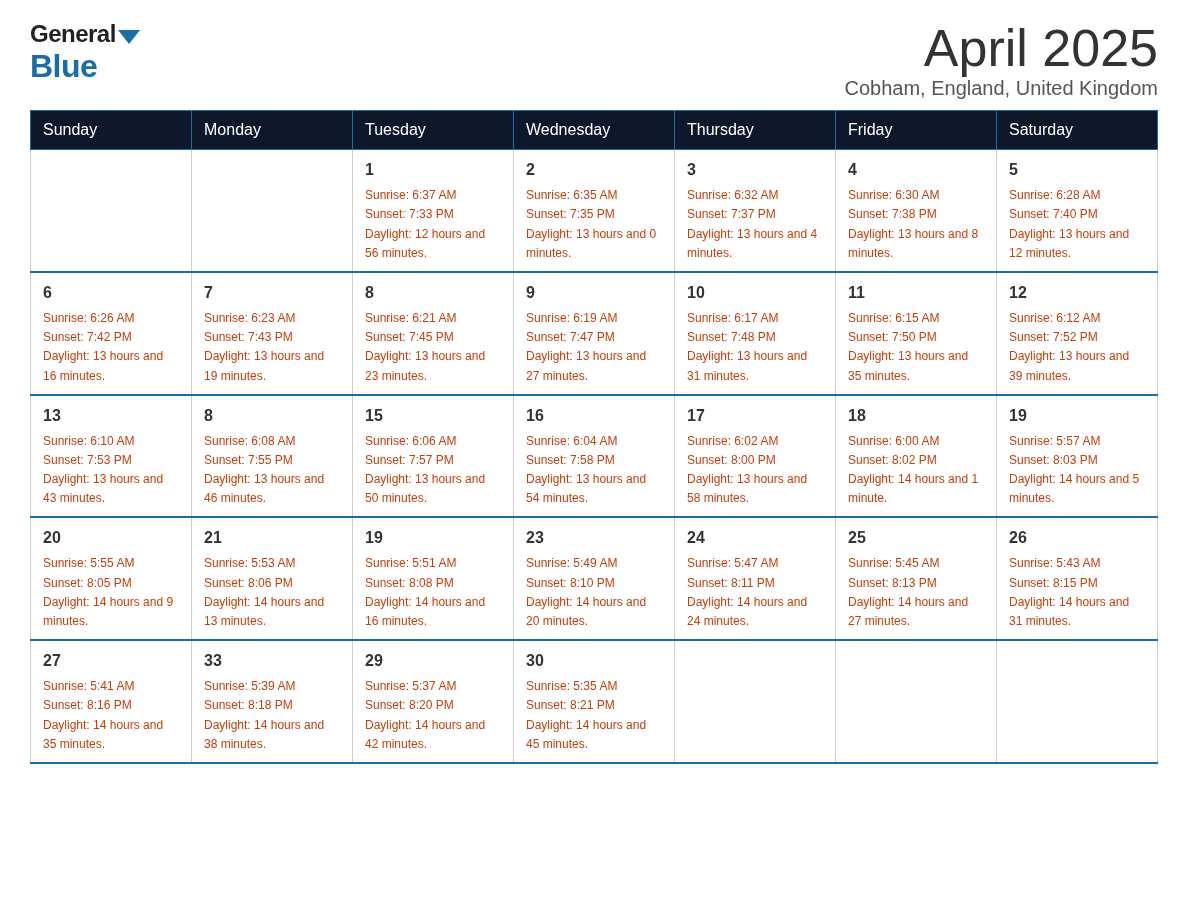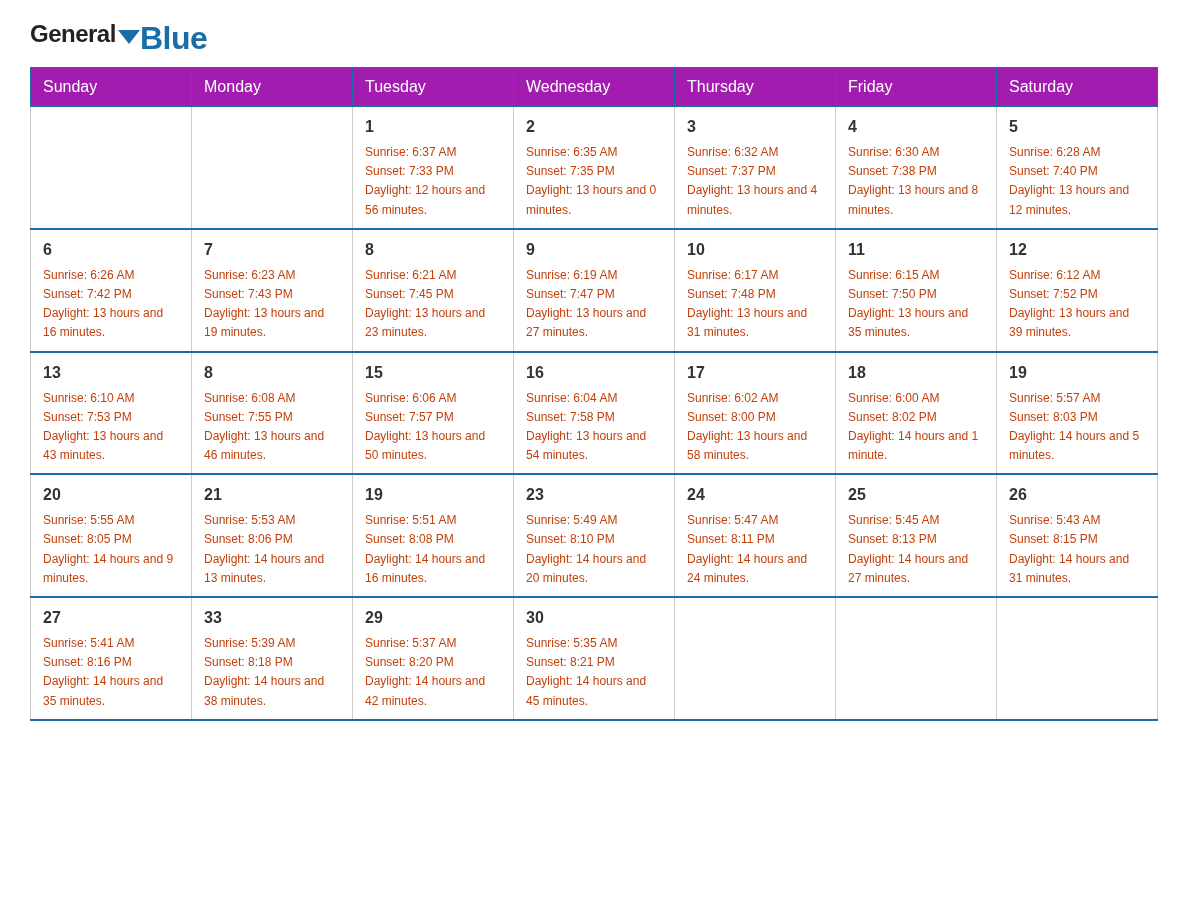--- a/index.html
+++ b/index.html
@@ -30,21 +30,21 @@
       font-size: 20px;
       font-weight: normal;
       color: #555;
     }
     .calendar-table {
       width: 100%;
       border-collapse: collapse;
       margin-top: 5px;
     }
     .calendar-table thead tr {
-      background-color: #a21caf;
+      background-color: #0f172a;
       color: #fff;
     }
     .calendar-table thead th {
       padding: 10px 12px;
       font-size: 16px;
       font-weight: normal;
       text-align: left;
       border: 1px solid #1a6ea8;
     }
     .calendar-table tbody td {
@@ -69,20 +69,21 @@
     .day-info {
       font-size: 12px;
       color: #c2410c;
       line-height: 1.6;
     }
     .empty-cell {
       background: #fff;
     }
     .logo-wrapper {
       display: flex;
+      flex-direction: column;
       align-items: flex-start;
       justify-content: flex-end;
     }
     .logo-row {
       display: flex;
       align-items: center;
     }
     .logo-general {
       font-size: 24px;
       font-weight: bold;
@@ -109,20 +110,24 @@
 </head>
 <body>
 
 <div class="header-area">
   <div class="logo-wrapper">
     <div class="logo-row">
       <span class="logo-general">General</span>
       <span class="logo-arrow"></span>
     </div>
     <span class="logo-blue">Blue</span>
+  </div>
+  <div class="title-area">
+    <h1>April 2025</h1>
+    <h2>Cobham, England, United Kingdom</h2>
   </div>
 </div>
 
 <table class="calendar-table">
   <thead>
     <tr>
     <th>Sunday</th>
         <th>Monday</th>
         <th>Tuesday</th>
         <th>Wednesday</th>

